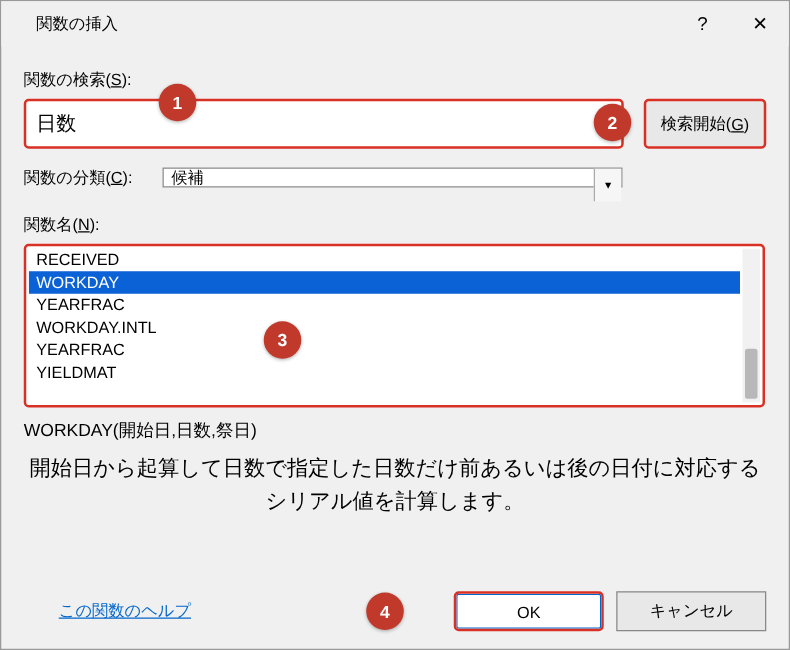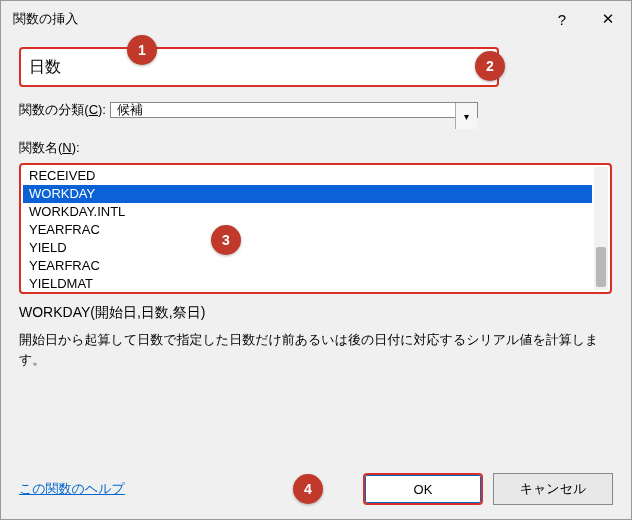--- a/index.html
+++ b/index.html
@@ -17,21 +17,21 @@
     background: #f0f0f0;
     width: 632px;
     height: 520px;
     border: 1px solid #999;
     position: relative;
   }
   .titlebar {
     display: flex;
     align-items: center;
     height: 36px;
-    padding: 0 0 0 12px;
+    padding: 0 0 0 28px;
     background: #f0f0f0;
   }
   .titlebar-title {
     flex: 1;
     font-size: 13px;
   }
   .titlebar-btn {
     width: 46px;
     height: 36px;
     display: flex;
@@ -72,21 +72,21 @@
     background: #e8e8e8;
     font-size: 13px;
     display: flex;
     align-items: center;
     justify-content: center;
   }
 
   .category-row {
     display: flex;
     align-items: center;
-    gap: 4px;
+    gap: 24px;
     margin-top: 14px;
   }
   .category-select {
     flex: 0 0 368px;
     height: 16px;
     border: 1px solid #888;
     background: #fff;
     padding: 2px 6px;
     display: flex;
     align-items: center;
@@ -136,34 +136,35 @@
   }
   .scroll-thumb {
     position: absolute;
     left: 2px; right: 2px;
     top: 80px; height: 40px;
     background: #b8b8b8;
     border-radius: 2px;
   }
 
   .syntax { margin-top: 10px; font-size: 14px; }
-  .desc { margin-top: 8px; font-size: 13px; line-height: 1.5; }
+  .desc { margin-top: 8px; font-size: 17px; line-height: 1.5; text-align: center; }
 
   .footer {
     position: absolute;
     left: 0; right: 0; bottom: 0;
     height: 50px;
     display: flex;
     align-items: center;
     padding: 0 18px 10px 18px;
   }
   .help-link {
     color: #0066cc;
     text-decoration: underline;
     font-size: 13px;
+    margin-left: 28px;
   }
   .footer-spacer { flex: 1; }
   .footer-btn {
     width: 120px;
     height: 32px;
     margin-left: 10px;
     border: 1px solid #888;
     background: #e8e8e8;
     display: flex;
     align-items: center;
@@ -198,50 +199,57 @@
 <div class="dialog">
 
   <div class="titlebar">
     <span class="titlebar-title">関数の挿入</span>
     <button class="titlebar-btn">?</button>
     <button class="titlebar-btn">✕</button>
   </div>
 
   <div class="body">
 
+    <div class="label">
+      <span>関数の検索(</span><span class="underline">S</span><span>):</span>
+    </div>
 
     <div class="search-row">
       <div class="search-field">
         <span>日数</span>
       </div>
       <div class="badge" style="left:108px; top:-12px;">1</div>
       <div class="badge" style="left:456px; top:4px;">2</div>
+      <div class="search-btn">
+        <span>検索開始(</span>
+          <span class="underline">G</span>
+          <span>)</span>
+      </div>
     </div>
 
     <div class="category-row">
       <div>
         <span>関数の分類(</span><span class="underline">C</span><span>):</span>
       </div>
       <div class="category-select">
         <span>候補</span>
         <span class="select-arrow">▾</span>
       </div>
     </div>
 
     <div class="label" style="margin-top:20px;">
       <span>関数名(</span><span class="underline">N</span><span>):</span>
     </div>
 
     <div class="listbox-wrap">
       <div class="listbox" id="listbox">
           <div class="list-item">RECEIVED</div>
           <div class="list-item selected">WORKDAY</div>
+          <div class="list-item">YEARFRAC</div>
           <div class="list-item">WORKDAY.INTL</div>
-          <div class="list-item">YEARFRAC</div>
-          <div class="list-item">YIELD</div>
           <div class="list-item">YEARFRAC</div>
           <div class="list-item">YIELDMAT</div>
         </div>
       <div class="list-scrollbar">
         <div class="scroll-thumb"></div>
       </div>
       <div class="badge" style="left:190px; top:60px;">3</div>
     </div>
 
     <div class="syntax">WORKDAY(開始日,日数,祭日)</div>

